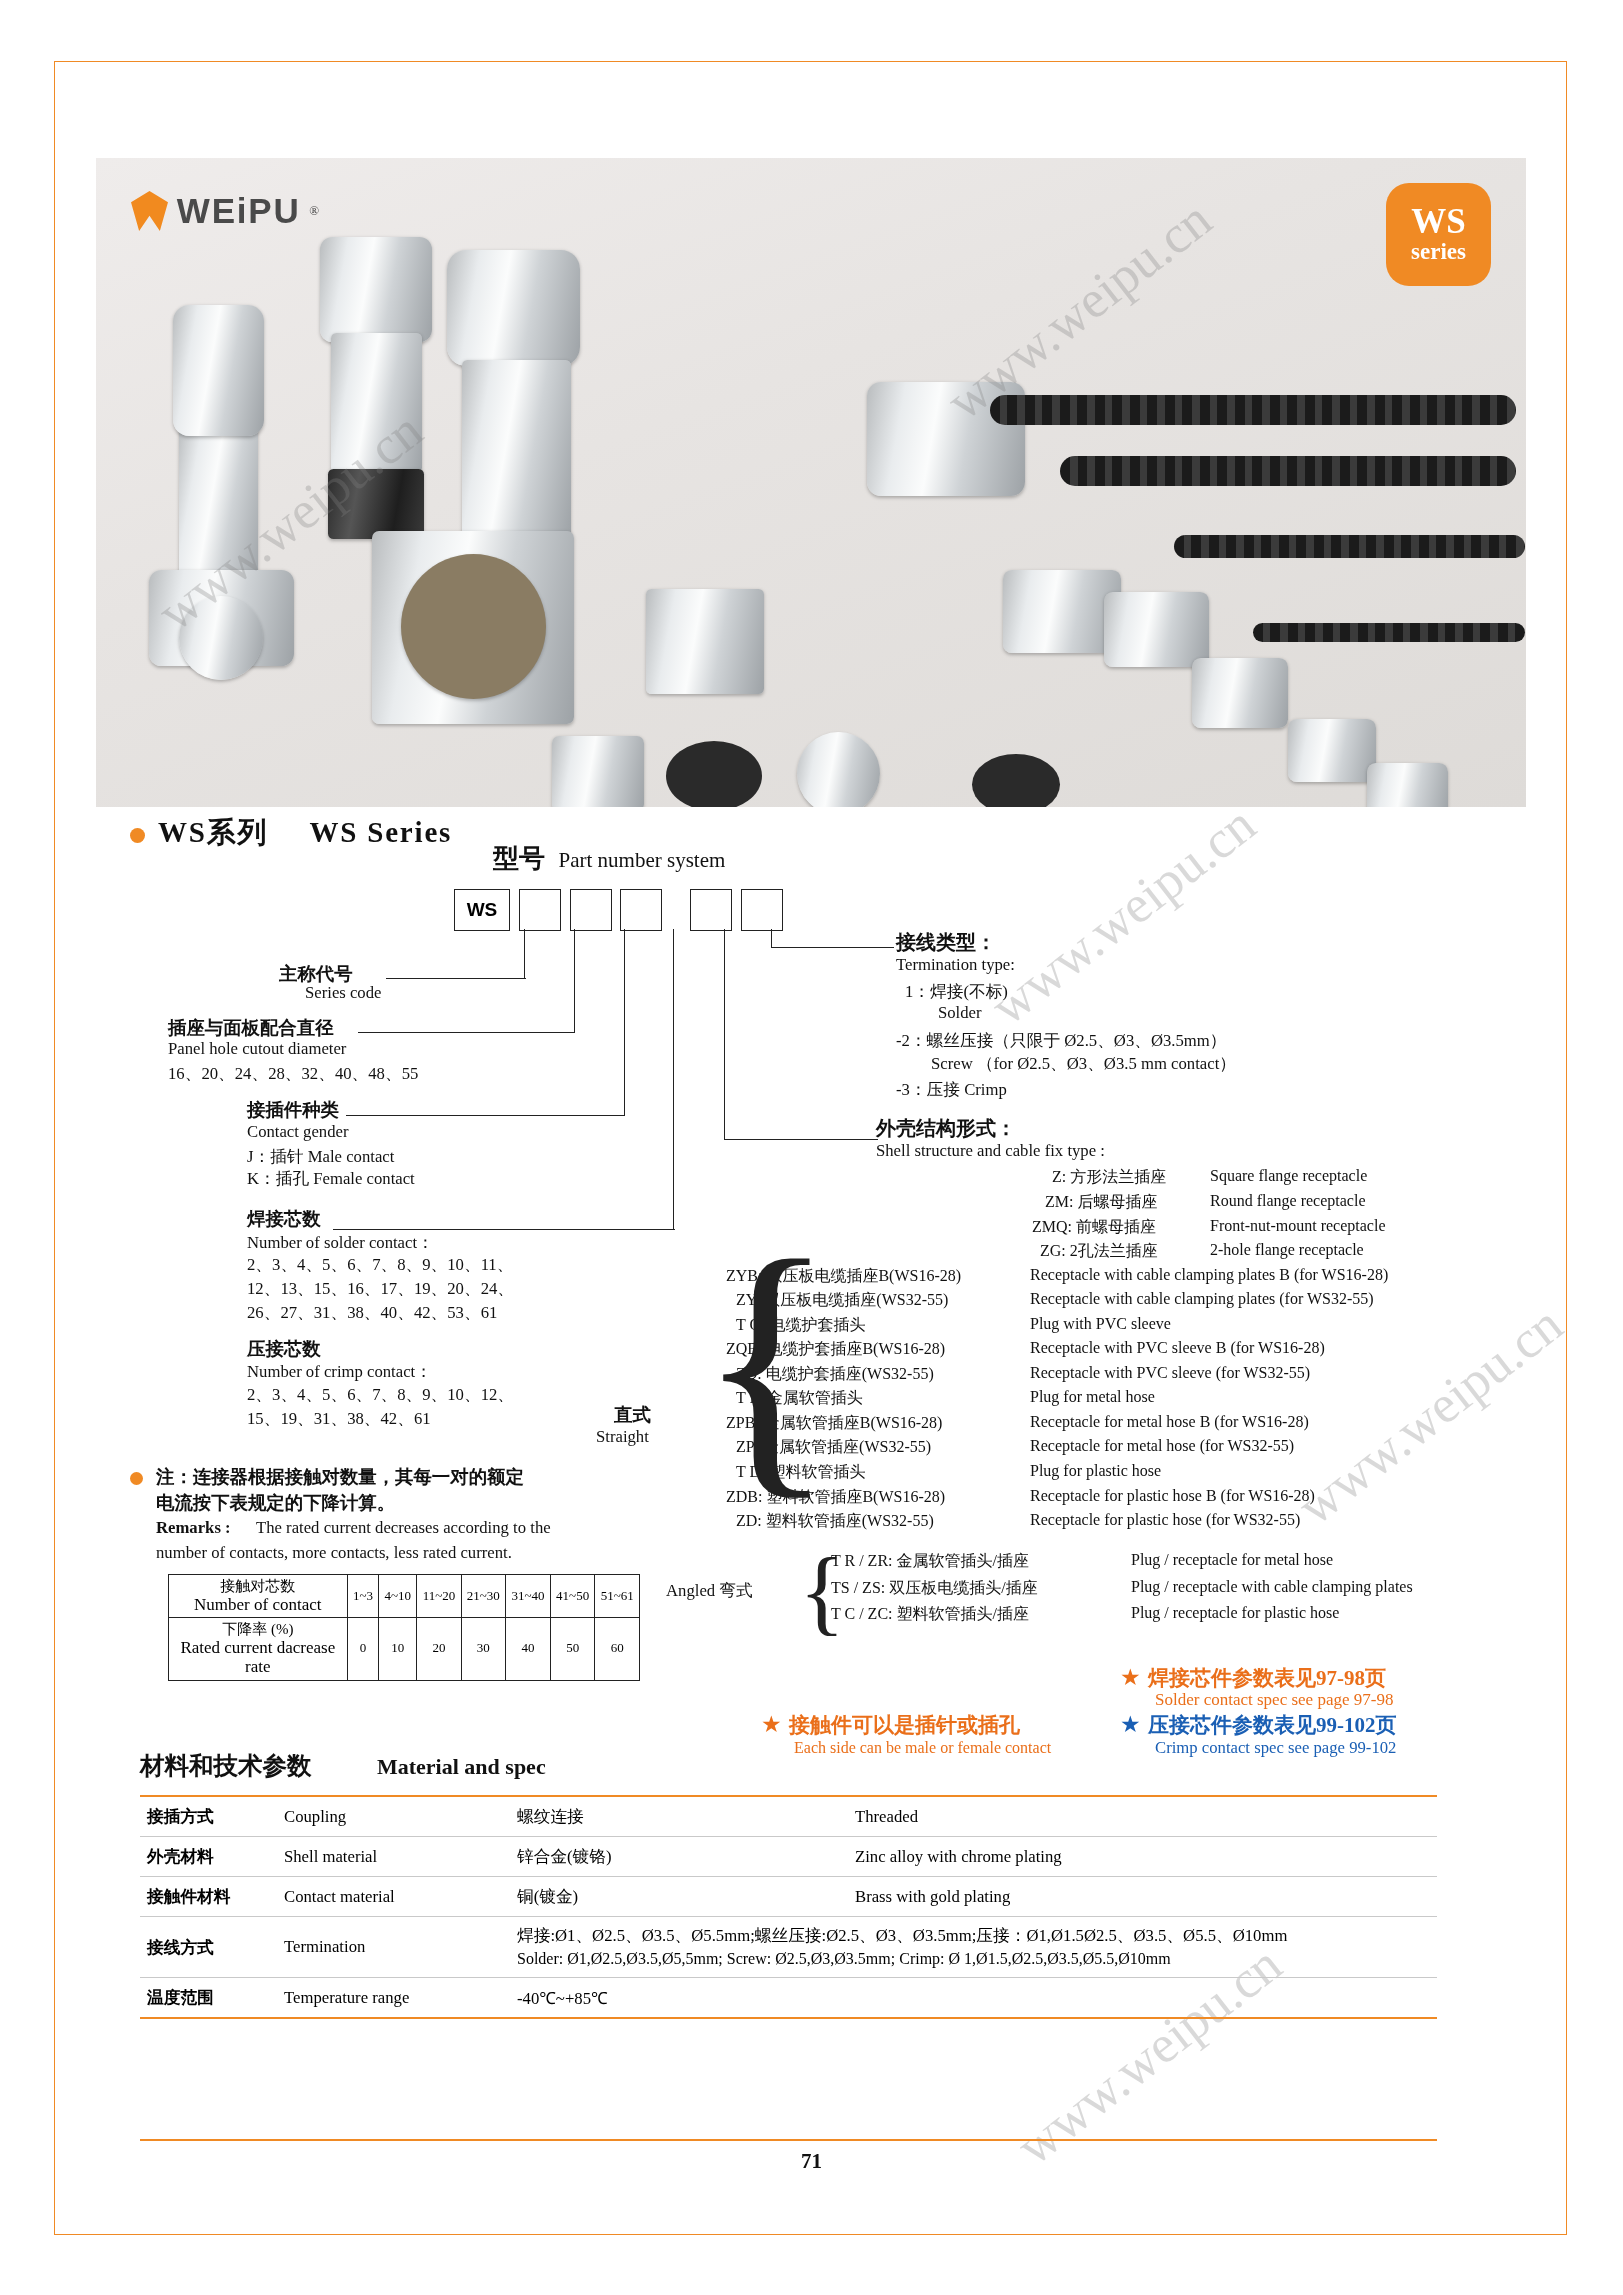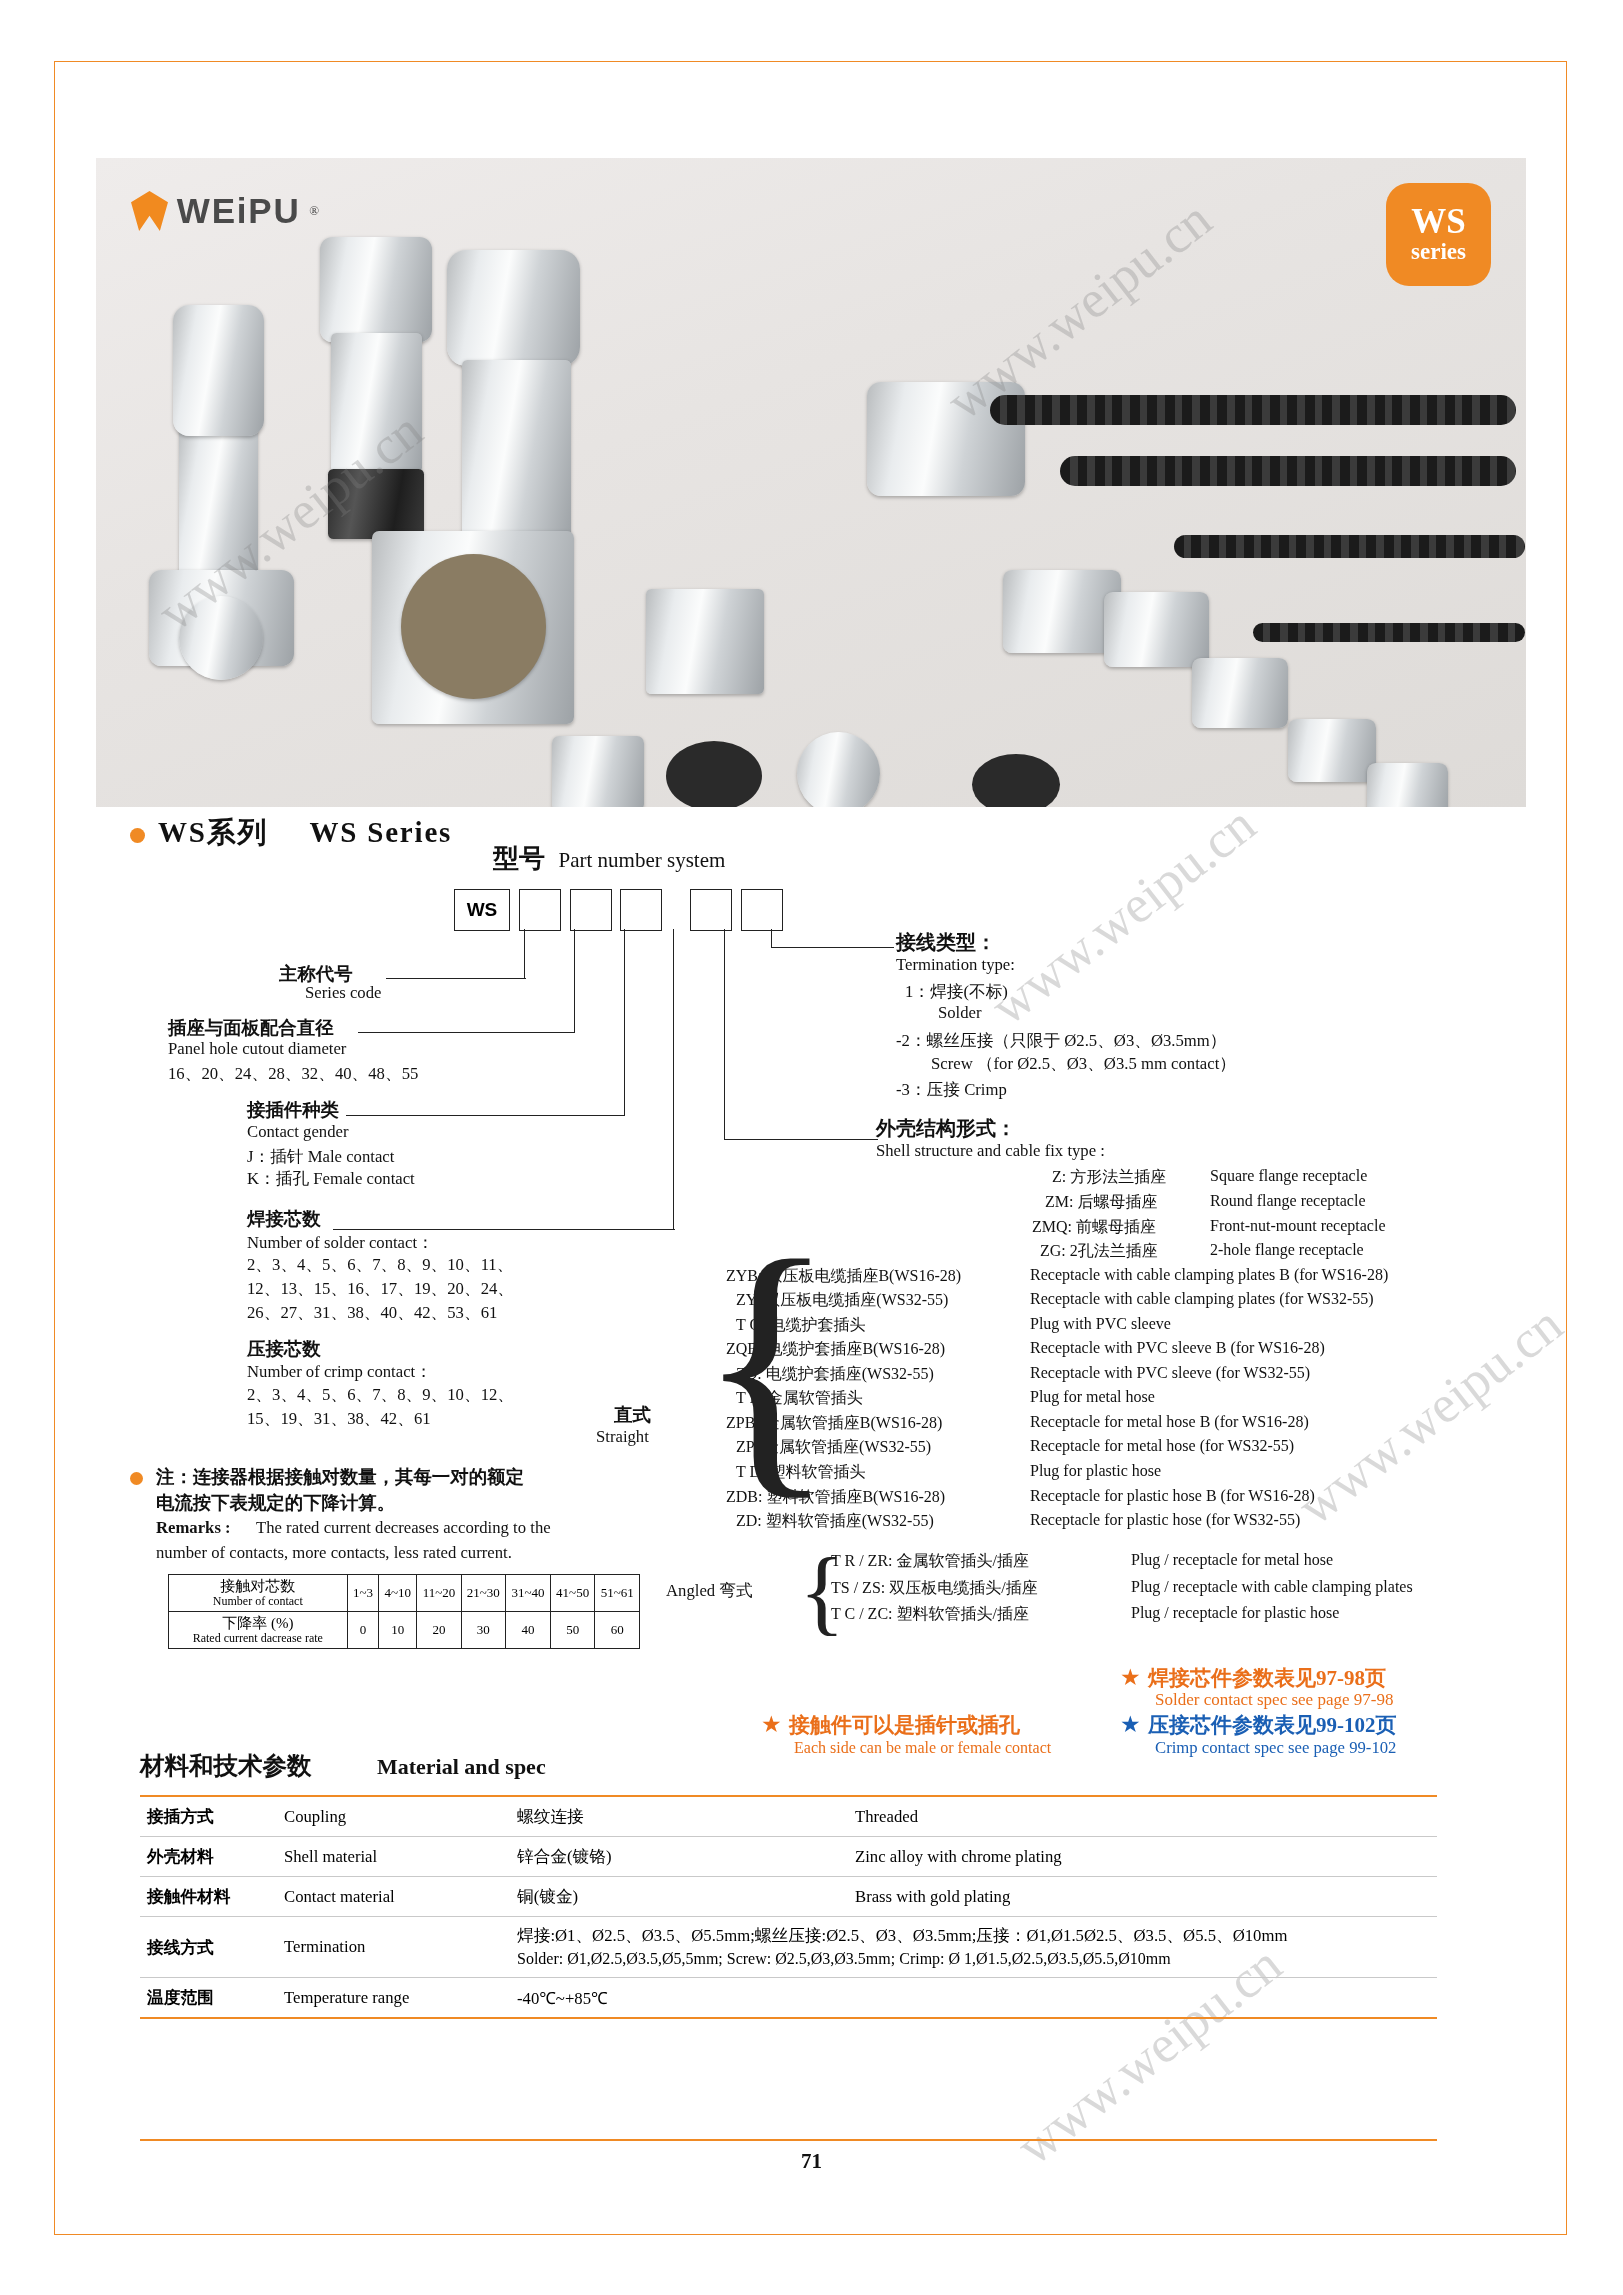--- a/index.html
+++ b/index.html
@@ -99,21 +99,21 @@
   
   table.mini{
     position:absolute;left:168px;top:1574px;border-collapse:collapse;
     font-family:"Liberation Serif", serif;
   }
   table.mini td{
     border:1.2px solid #222;padding:2.6px 5.3px;text-align:center;font-size:13px;line-height:1.15;
   }
   table.mini td.lead{text-align:center;width:167px;}
   table.mini td.lead .c{font-size:15px;display:block;}
-  table.mini td.lead .e{font-size:12px;display:block;}
+  table.mini td.lead .e{font-size:17px;display:block;}
 
   
   .star{position:absolute;font-size:23px;}
   .note-o{color:#ea6f1a;}
   .note-b{color:#1a5fb4;}
 
   
   .mat-title-cn{position:absolute;left:140px;top:1749px;font-size:24.5px;font-weight:bold;color:#111;}
   .mat-title-en{position:absolute;left:377px;top:1754px;font-size:22px;font-weight:bold;color:#111;}
   table.spec{

